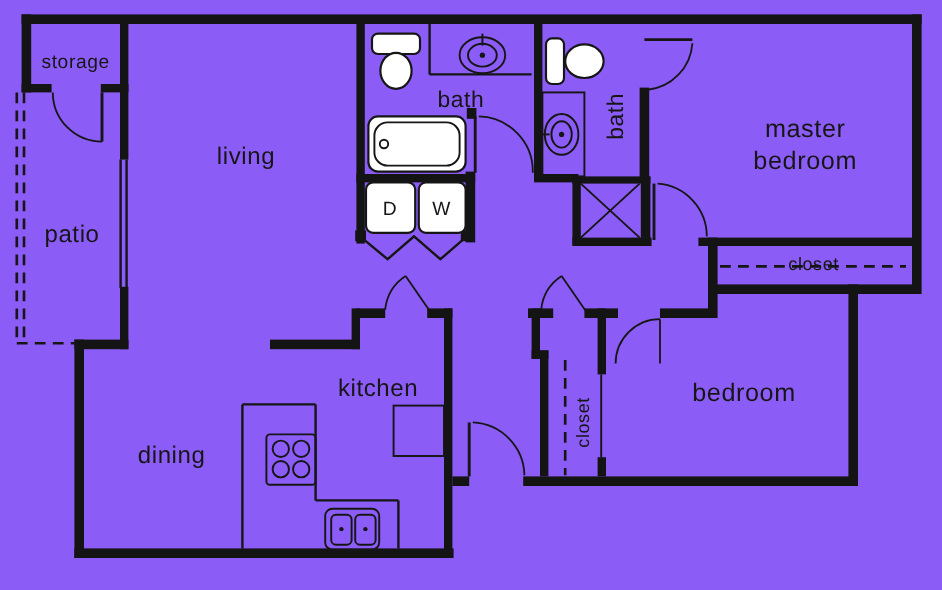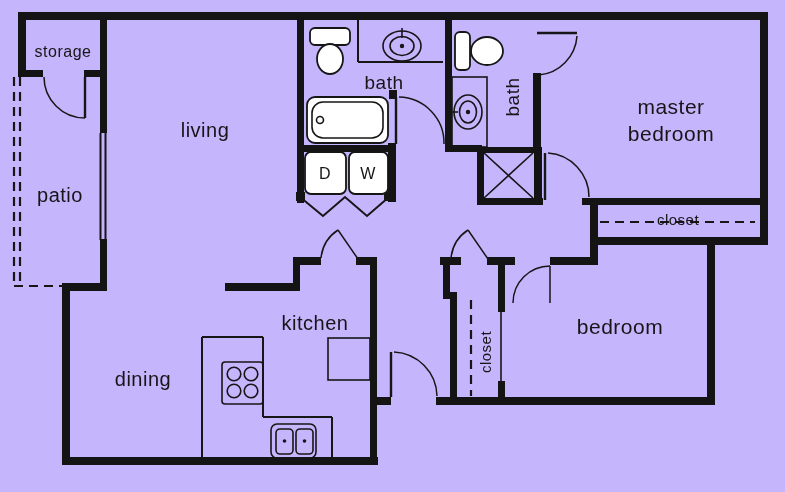--- a/index.html
+++ b/index.html
@@ -1,17 +1,17 @@
 <!DOCTYPE html>
 <html><head>
 <meta charset="utf-8">
 <style>
   html,body{margin:0;padding:0;background:#ffffff;}
   .plan-wrap{
-    width:785px;height:492px;background:#c4b5fd;position:relative;overflow:hidden;
+    width:785px;height:492px;background:#8b5cf6;position:relative;overflow:hidden;
     font-family:"Liberation Sans", sans-serif;
   }
   svg{display:block;}
   text{
     font-family:"Liberation Sans","DejaVu Sans",sans-serif;
     fill:#161616;letter-spacing:.5px;
   }
   .lbl-lg{font-size:20px;}
   .lbl-xl{font-size:21px;}
   .lbl-md{font-size:19px;}

